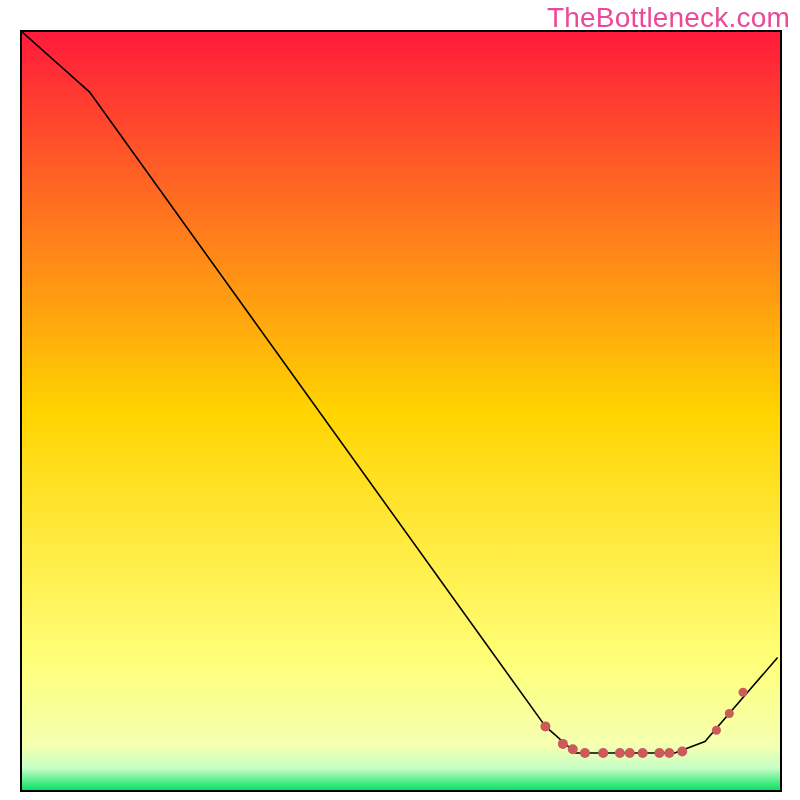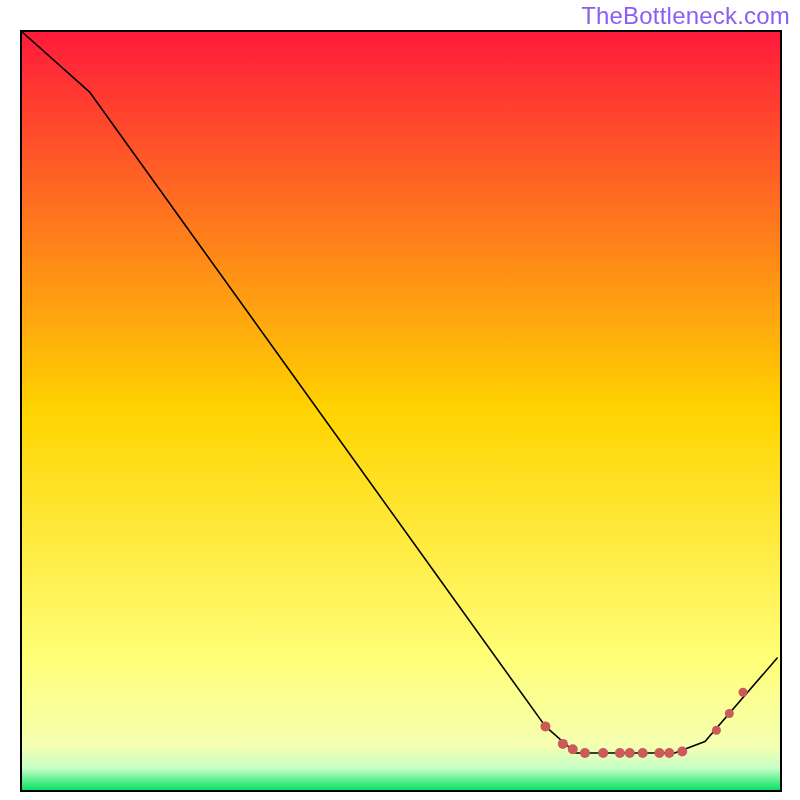--- a/index.html
+++ b/index.html
@@ -13,22 +13,22 @@
   }
   .container {
     position: relative;
     width: 800px;
     height: 800px;
   }
   .watermark {
     position: absolute;
     top: 2px;
     right: 10px;
-    color: #8b5cf6;
-    font-size: 24px;
+    color: #ec4899;
+    font-size: 28px;
     font-weight: 500;
     letter-spacing: 0.2px;
     z-index: 10;
   }
   svg.chart {
     position: absolute;
     left: 0;
     top: 0;
     width: 800px;
     height: 800px;

